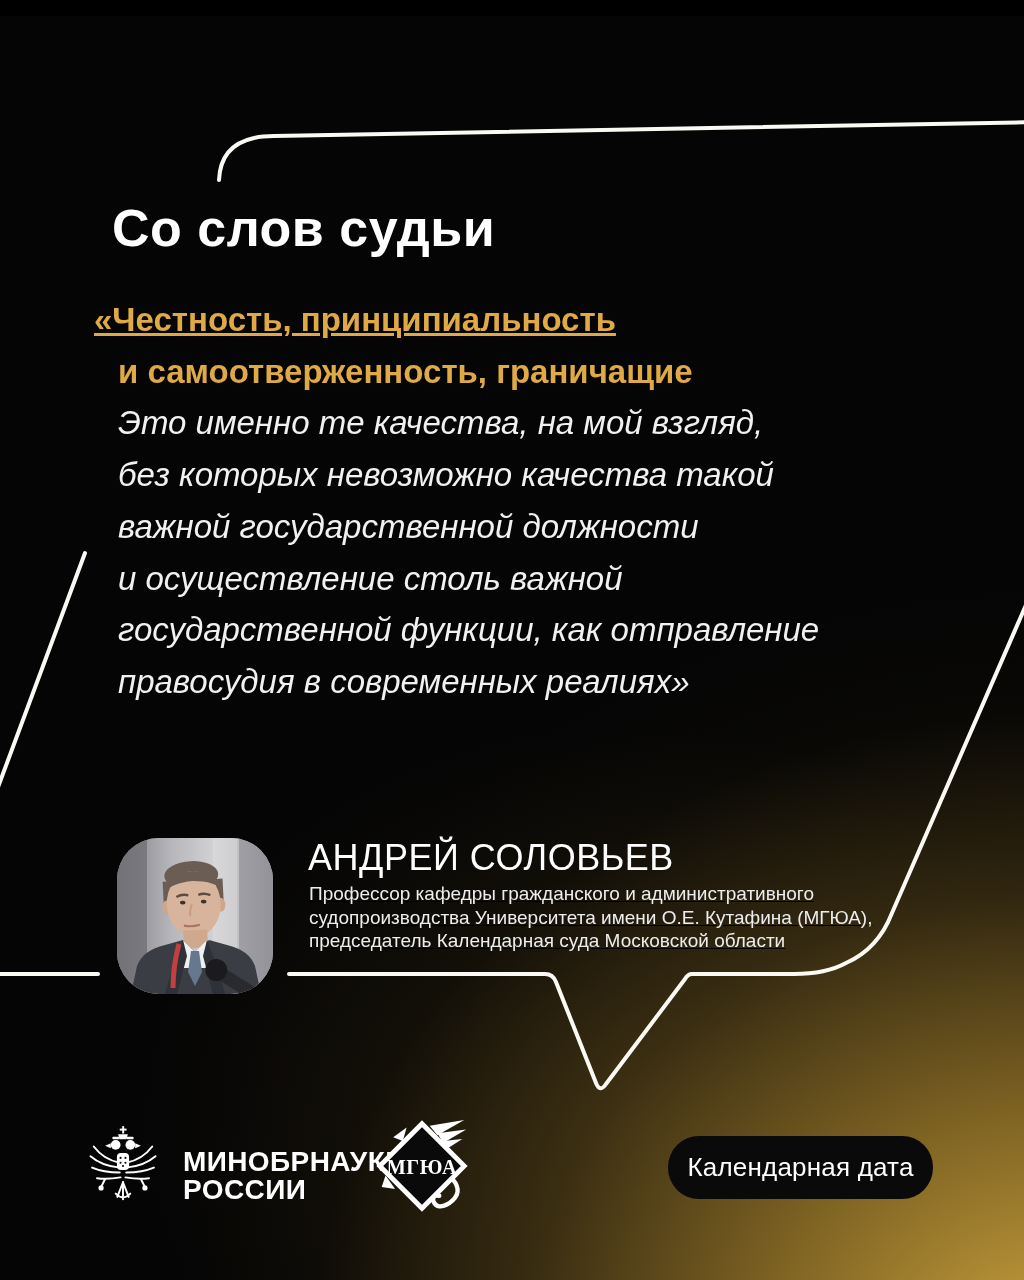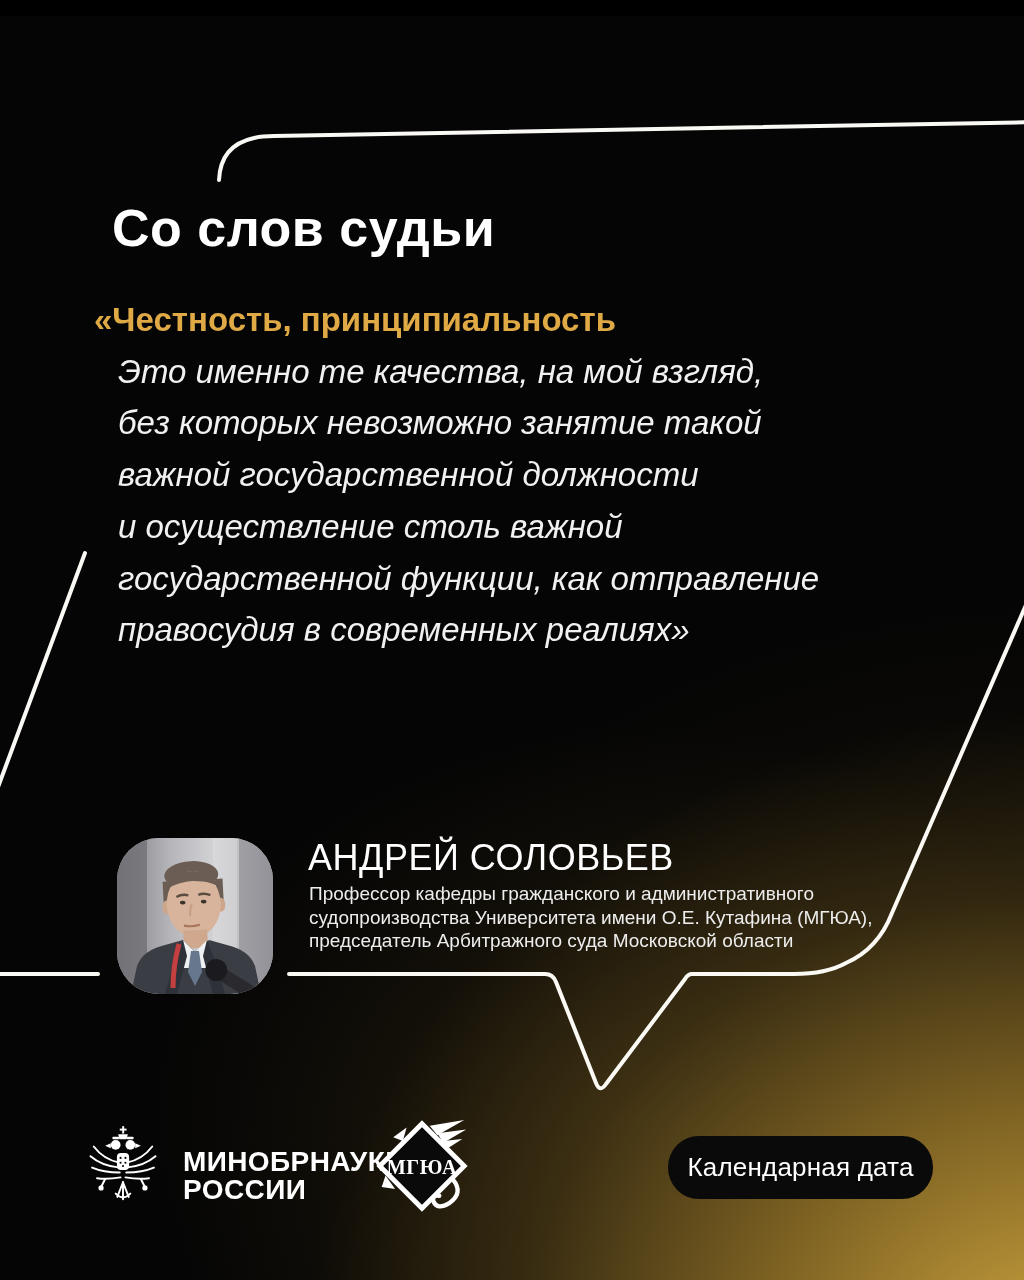--- a/index.html
+++ b/index.html
@@ -18,33 +18,33 @@
   }
   .bubble-svg{position:absolute;left:0;top:0;width:1024px;height:1280px;}
   .page-title{
     position:absolute;left:112px;top:184px;
     font-size:52px;line-height:56px;font-weight:800;
     color:#FFFFFF;letter-spacing:.5px;white-space:nowrap;
   }
   .quote{position:absolute;left:118px;top:278px;width:820px;}
   .q-line{font-size:33px;line-height:51.7px;white-space:nowrap;}
   .q-gold{color:var(--accent-gold,#DFA945);font-weight:700;}
-  .q-first{margin-left:-24px;}
+  .q-first{margin-left:-24px;text-decoration:underline;}
   .q-white{color:#F1F1F1;font-weight:400;font-style:italic;}
   .avatar{
     position:absolute;left:117px;top:822px;width:156px;height:156px;
     border-radius:42px;overflow:hidden;background:#9a9aa0;
   }
   .avatar svg{display:block;width:100%;height:100%;}
   .speaker-name{
     position:absolute;left:308px;top:820px;
     font-size:36px;line-height:44px;font-weight:400;color:#FFFFFF;
     letter-spacing:.5px;white-space:nowrap;
   }
-  .speaker-bio{position:absolute;left:309px;top:866px;}
+  .speaker-bio{position:absolute;left:309px;top:866px;text-decoration:underline;}
   .bio-line{font-size:19px;line-height:23.6px;color:#EDEDED;font-weight:400;white-space:nowrap;}
   .footer-eagle{position:absolute;left:84px;top:1108px;width:78px;height:84px;}
   .ministry-name{
     position:absolute;left:183px;top:1132px;
     font-size:28px;line-height:27.5px;font-weight:700;color:#FFFFFF;letter-spacing:.4px;
   }
   .mgua-logo{position:absolute;left:374px;top:1102px;width:96px;height:96px;}
   .mgua-text{font-family:"Liberation Serif",serif;font-weight:700;font-size:21px;letter-spacing:.5px;}
   .date-button{
     position:absolute;left:668px;top:1120px;width:265px;height:63px;
@@ -70,22 +70,23 @@
       <path d="M 98 958 L -12 958"></path>
 
       <path d="M 85 537 L -9 790"></path>
     </g>
   </svg>
 
   <div class="page-title">Со слов судьи</div>
 
   <div class="quote">
     <div class="q-line q-gold q-first">«Честность, принципиальность</div>
+    <div class="q-line q-gold">и самоотверженность, граничащие</div>
     <div class="q-line q-white">Это именно те качества, на мой взгляд,</div>
-    <div class="q-line q-white">без которых невозможно занятие такой</div>
+    <div class="q-line q-white">без которых невозможно качества такой</div>
     <div class="q-line q-white">важной государственной должности</div>
     <div class="q-line q-white">и осуществление столь важной</div>
     <div class="q-line q-white">государственной функции, как отправление</div>
     <div class="q-line q-white">правосудия в современных реалиях»</div>
   </div>
 
   <div class="avatar">
     <svg viewBox="0 0 156 156">
       <defs>
         <linearGradient id="abg" x1="0" y1="0" x2="1" y2="0">
@@ -125,21 +126,21 @@
         <rect x="96" y="134" width="52" height="13" rx="6.5" fill="#2a2a2e"></rect>
         <circle cx="97" cy="140" r="11" fill="#1b1b1f"></circle>
       </g>
     </svg>
   </div>
 
   <div class="speaker-name">АНДРЕЙ СОЛОВЬЕВ</div>
   <div class="speaker-bio">
     <div class="bio-line">Профессор кафедры гражданского и административного</div>
     <div class="bio-line">судопроизводства Университета имени О.Е. Кутафина (МГЮА),</div>
-    <div class="bio-line">председатель Арбитражного суда Московской области</div>
+    <div class="bio-line">председатель Календарная суда Московской области</div>
   </div>
 
   <svg class="footer-eagle" viewBox="0 0 96 100">
     <g stroke="#fff" stroke-width="2.4" fill="none" stroke-linecap="round">
       <path d="M44 46 Q24 42 12 26"></path>
       <path d="M44 52 Q22 50 8 38"></path>
       <path d="M44 58 Q24 58 10 52"></path>
       <path d="M45 64 Q28 67 16 65"></path>
       <path d="M52 46 Q72 42 84 26"></path>
       <path d="M52 52 Q74 50 88 38"></path>

